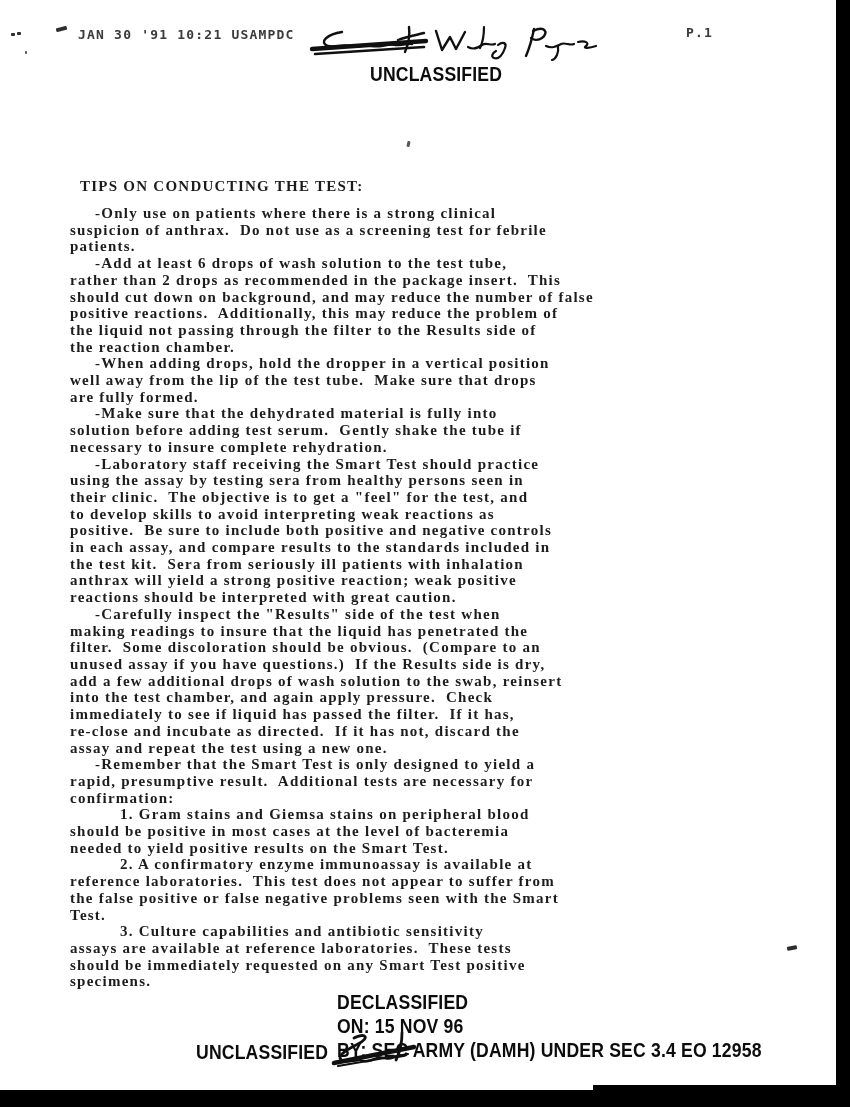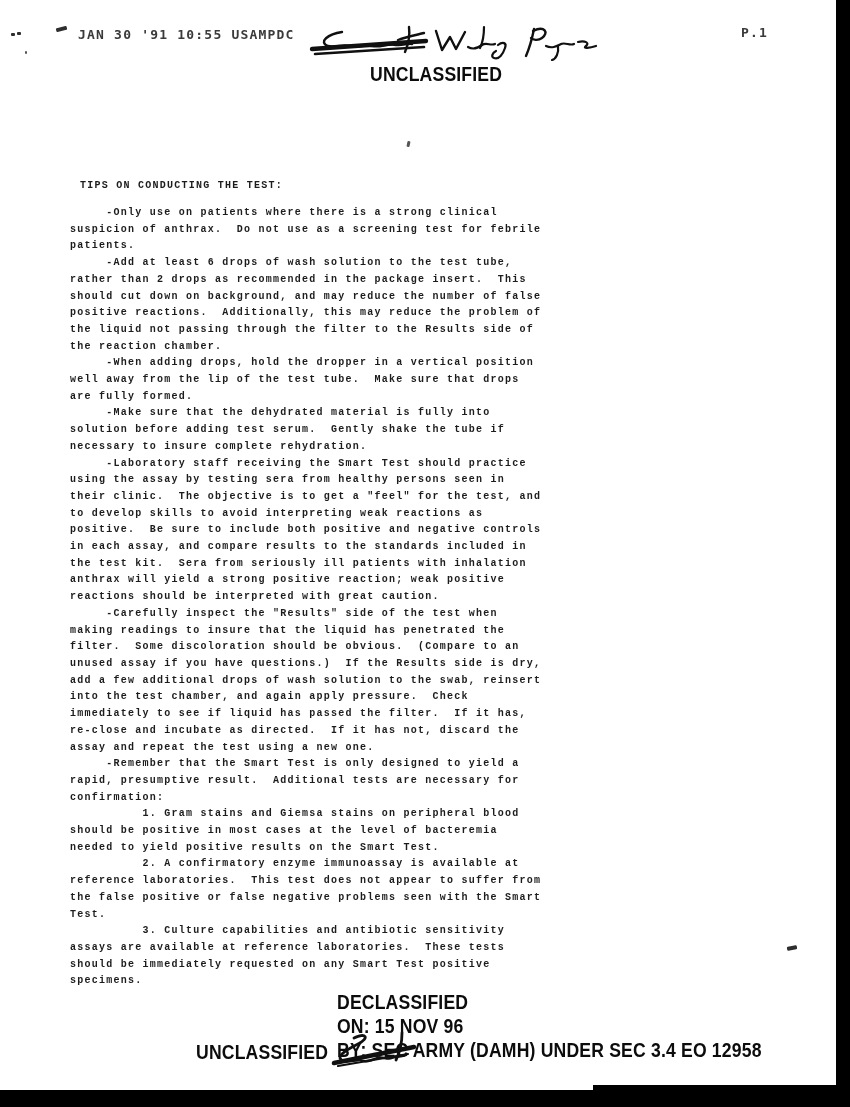--- a/index.html
+++ b/index.html
@@ -6,42 +6,42 @@
   .page{
     position:relative;width:850px;height:1107px;background:#ffffff;
     overflow:hidden;font-family:"Liberation Mono","DejaVu Sans Mono",monospace;
   }
   .abs{position:absolute;}
   .faxline{
     font-family:"DejaVu Sans Mono","Liberation Mono",monospace;
     font-size:13px;font-weight:700;color:#3a3a3a;letter-spacing:1.2px;white-space:pre;
   }
   .typew{
-    font-family:Liberation Mono, monospace;
-    font-size:10px;font-weight:700;line-height:16.7px;letter-spacing:1.25px;
+    font-family:Liberation Serif, serif;
+    font-size:15px;font-weight:700;line-height:16.7px;letter-spacing:1.25px;
     color:#1c1c1c;white-space:pre;margin:0;
   }
   .stampfont{
     font-family:"Liberation Sans",sans-serif;font-weight:700;color:#0c0c0c;
     transform:scaleX(0.88);transform-origin:left top;white-space:pre;
   }
   .unclass{font-size:20px;letter-spacing:0.2px;}
   .stampblock{font-size:20px;line-height:24px;letter-spacing:0.2px;}
   .bar{background:#000;}
   .speck{position:absolute;background:#2e2e2e;border-radius:1px;}
   svg.handw{position:absolute;overflow:visible;}
   svg.handw path{fill:none;stroke:#101010;stroke-linecap:round;stroke-linejoin:round;}
 </style>
 </head>
 <body>
 
 <div class="page">
 
-  <div class="abs faxline" style="left:78px;top:27px;">JAN 30 '91 10:55 USAMPDC</div>
-  <div class="abs faxline" style="left:741px;top:25px;">P.1</div>
+  <div class="abs faxline" style="left:78px;top:27px;">JAN 30 '91 10:21 USAMPDC</div>
+  <div class="abs faxline" style="left:686px;top:25px;">P.1</div>
 
   <div class="speck" style="left:11px;top:33px;width:4px;height:3px;"></div>
   <div class="speck" style="left:17px;top:32px;width:4px;height:3px;"></div>
   <div class="speck" style="left:56px;top:27px;width:11px;height:4px;transform:rotate(-14deg);"></div>
   <div class="speck" style="left:25px;top:51px;width:2px;height:3px;background:#555;"></div>
   <div class="speck" style="left:407px;top:141px;width:3px;height:6px;transform:rotate(12deg);background:#555;"></div>
   <div class="speck" style="left:787px;top:946px;width:10px;height:4px;transform:rotate(-10deg);"></div>
 
   <svg class="handw" style="left:306px;top:20px;" width="300" height="50" viewBox="0 0 300 50">
     <path d="M36,12 C22,14 12,22 22,26 C28,28 36,24 44,26 C50,28 58,24 66,26 C74,28 82,23 90,25 C96,26 102,23 106,24" stroke-width="2.4"></path>

